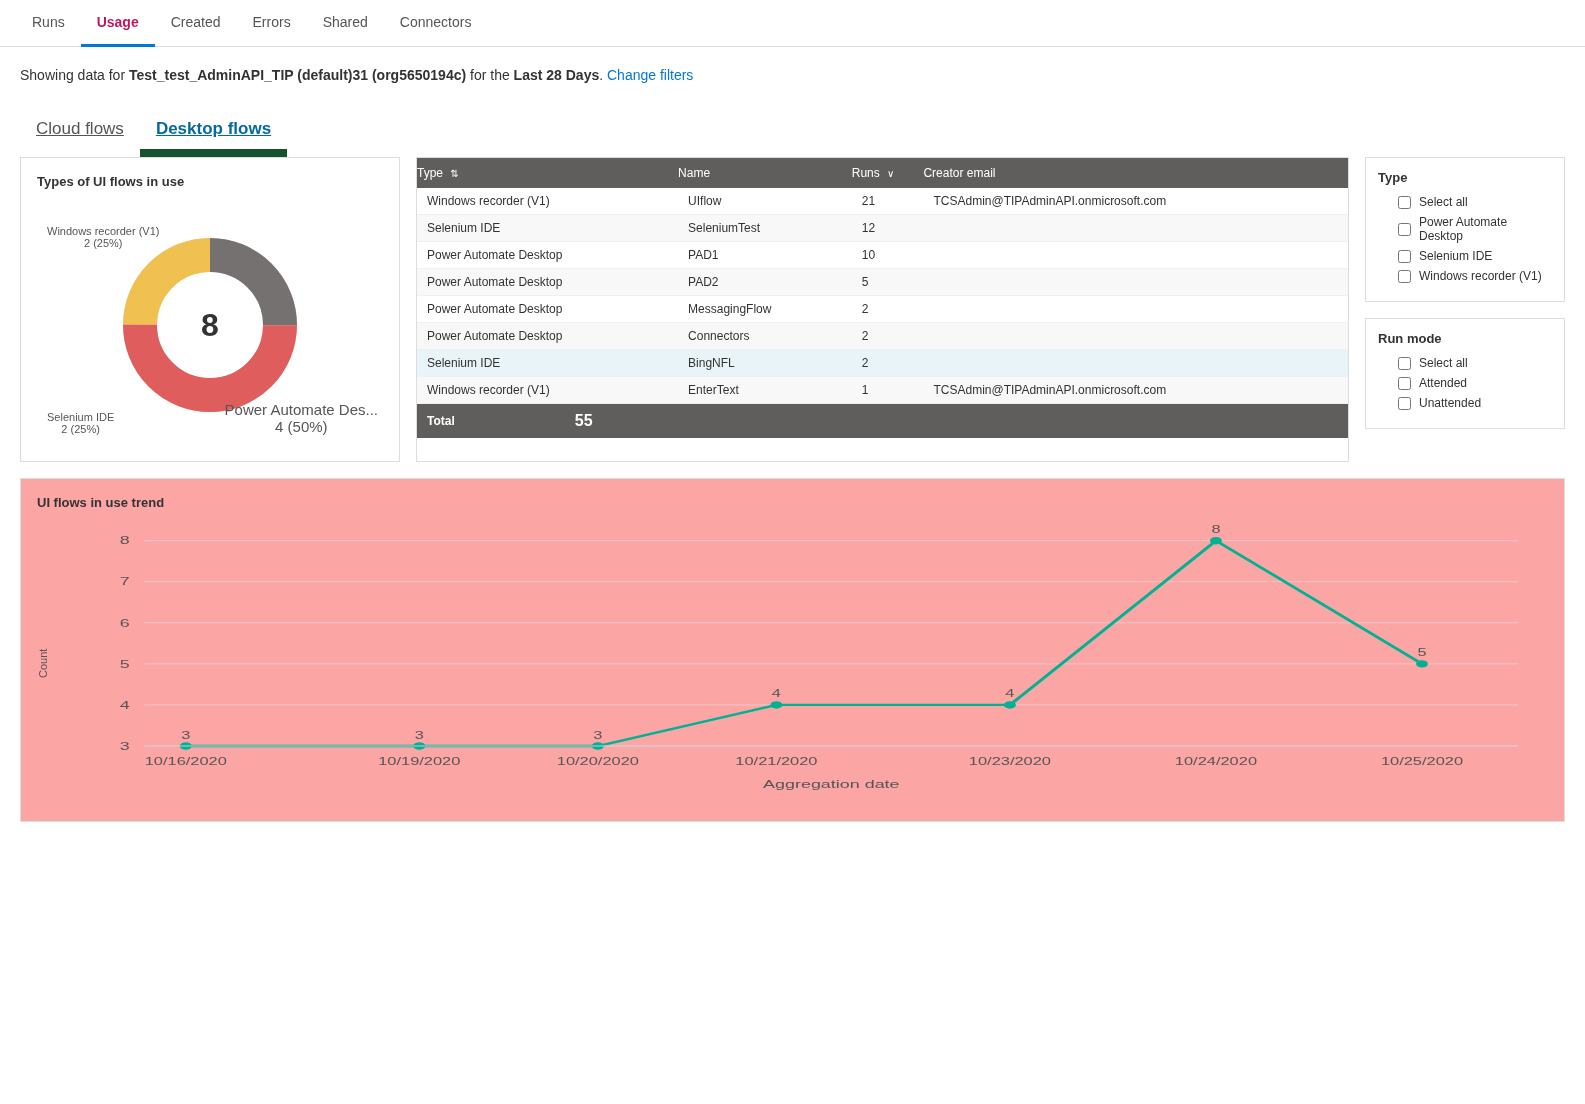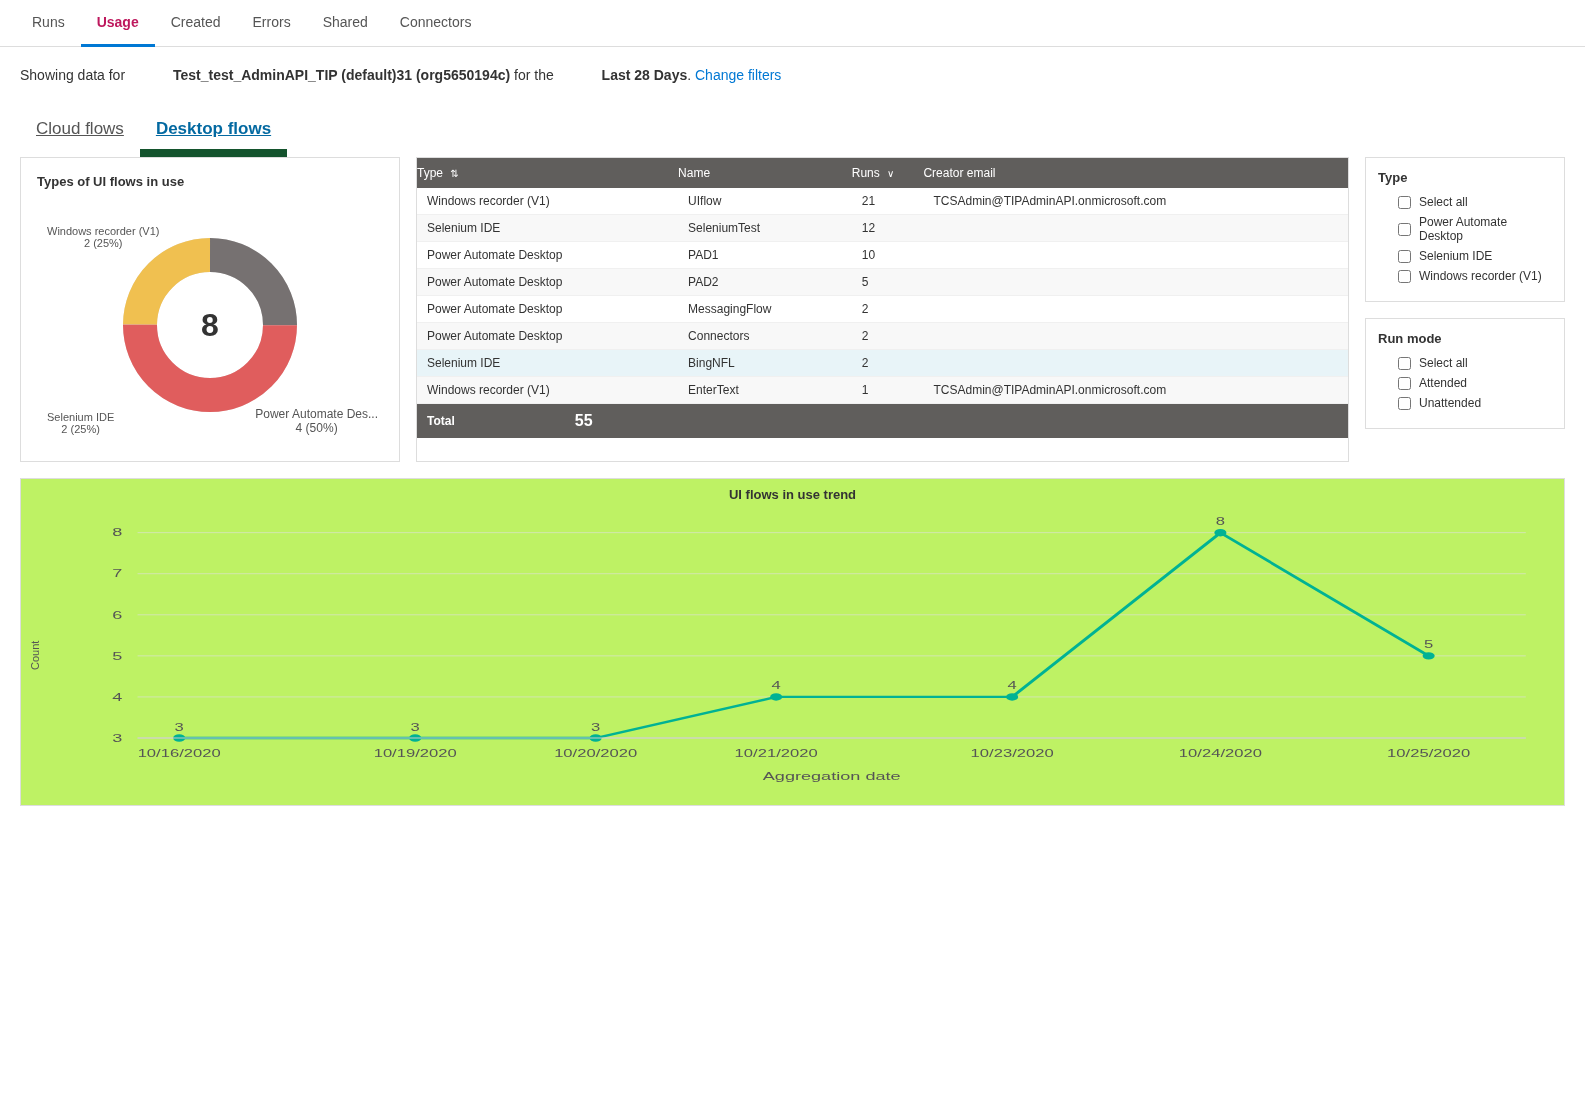--- a/index.html
+++ b/index.html
@@ -5,21 +5,21 @@
     * { box-sizing: border-box; margin: 0; padding: 0; }
     body { font-family: 'Segoe UI', Arial, sans-serif; font-size: 13px; color: #333; background: #fff; }
 
     
     .nav-tabs { display: flex; align-items: center; border-bottom: 1px solid #ddd; padding: 0 16px; }
     .nav-tab { padding: 14px 16px; cursor: pointer; font-size: 14px; color: #555; text-decoration: none; border-bottom: 3px solid transparent; margin-bottom: -1px; }
     .nav-tab.active { color: #be185d; border-bottom: 3px solid #0078d4; font-weight: 600; }
 
     
     .page-header { padding: 20px 20px 10px 20px; font-size: 14px; color: #333; }
-    .page-header strong { font-weight: 700; margin-left: 44px; }
+    .page-header strong { font-weight: 700; }
     .change-filters { color: #0078d4; cursor: pointer; text-decoration: none; }
 
     
     .content-tabs { display: flex; padding: 16px 20px 0; gap: 0; }
     .content-tab { padding: 10px 16px; cursor: pointer; font-size: 17px; color: #555; border-bottom: 3px solid transparent; text-decoration: underline; }
     .content-tab.active { font-weight: 700; color: #0369a1; border-bottom: 8px solid #14532d; }
 
     
     .main-area { padding: 0 20px 20px; }
 
@@ -30,21 +30,21 @@
     .donut-panel { background: #fff; border: 1px solid #ddd; padding: 16px; flex: 0 0 380px; }
     .panel-title { font-size: 13px; font-weight: 600; margin-bottom: 16px; color: #333; }
 
     .donut-container { position: relative; display: flex; align-items: center; justify-content: center; height: 240px; }
     .donut-svg { width: 200px; height: 200px; }
     .donut-center { position: absolute; font-size: 32px; font-weight: 700; color: #333; }
 
     .donut-legend { position: absolute; }
     .legend-top-left { top: 20px; left: 10px; font-size: 11px; color: #555; text-align: center; }
     .legend-bottom-left { bottom: 10px; left: 10px; font-size: 11px; color: #555; text-align: center; }
-    .legend-bottom-right { bottom: 10px; right: 5px; font-size: 12px; color: #555; text-align: center; }
+    .legend-bottom-right { bottom: 10px; right: 5px; font-size: 15px; color: #555; text-align: center; }
 
     
     .table-panel { background: #fff; border: 1px solid #ddd; flex: 1; }
     .table-panel .panel-title { padding: 16px 16px 8px; margin-bottom: 0; }
 
     table { width: 100%; border-collapse: collapse; }
     thead tr { background: #605e5c; color: #fff; }
     thead th { padding: 8px 0; text-align: left; font-size: 12px; font-weight: 500; white-space: nowrap; }
     thead th .sort-icon { display: inline; margin-left: 4px; font-size: 10px; }
     thead th .desc-icon { margin-left: 4px; font-size: 10px; }
@@ -60,21 +60,21 @@
     .table-footer .footer-value { margin-left: 120px; font-size: 16px; font-weight: 600; }
 
     
     .filter-panel { flex: 0 0 200px; display: flex; flex-direction: column; gap: 16px; }
     .filter-box { border: 1px solid #ddd; padding: 12px; background: #fff; }
     .filter-box-title { font-size: 13px; font-weight: 600; margin-bottom: 10px; }
     .filter-option { display: flex; align-items: center; gap: 8px; margin-bottom: 6px; font-size: 12px; cursor: pointer; margin-left: 20px; }
     .filter-option input[type=checkbox] { width: 13px; height: 13px; cursor: pointer; }
 
     
-    .trend-panel { border: 1px solid #ddd; padding: 8px; background: #bef264; text-align: center; }
+    .trend-panel { border: 1px solid #ddd; padding: 16px; background: #fca5a5; }
     .trend-panel .panel-title { margin-bottom: 12px; }
 
     .chart-area { display: flex; align-items: stretch; }
     .y-axis-label { writing-mode: vertical-rl; transform: rotate(180deg); font-size: 11px; color: #555; margin-right: 6px; display: flex; align-items: center; justify-content: center; }
     .chart-inner { flex: 1; position: relative; }
 
     svg.trend-chart { width: 100%; height: 280px; }
   </style>
 </head>
 <body>

